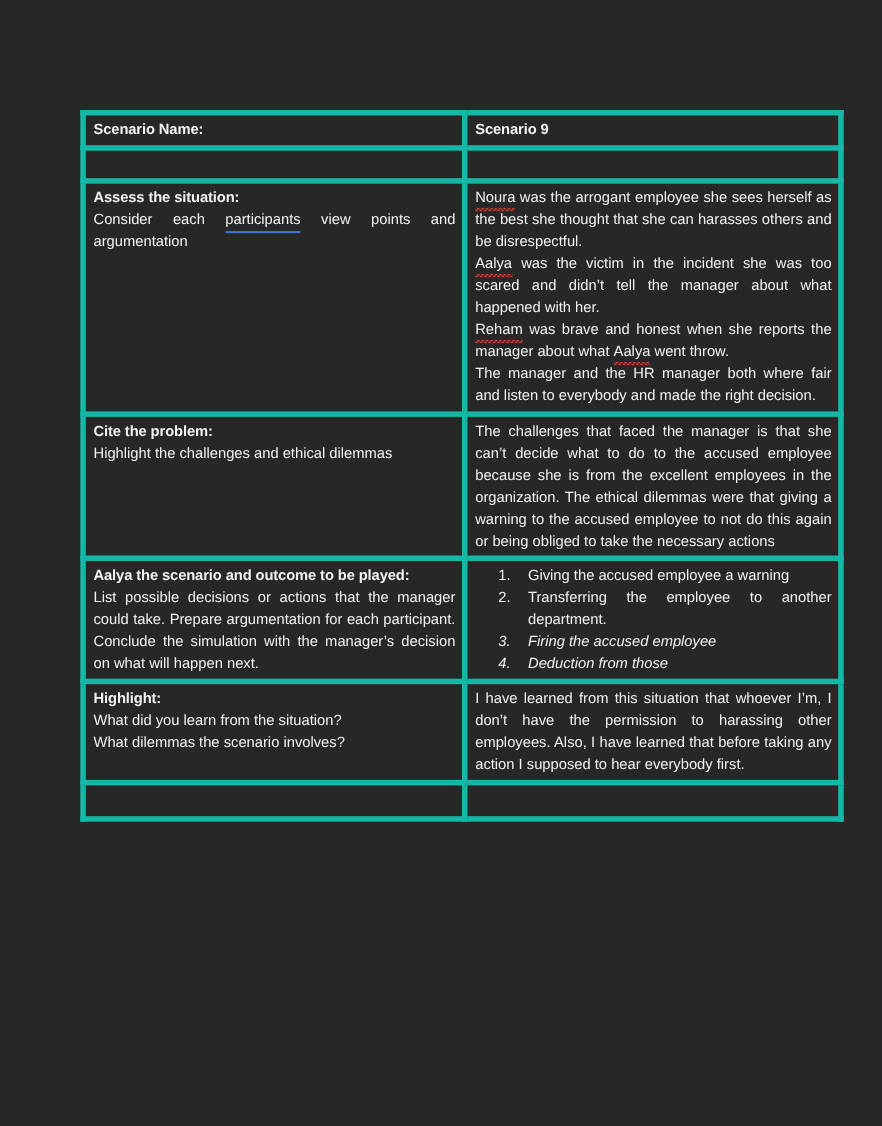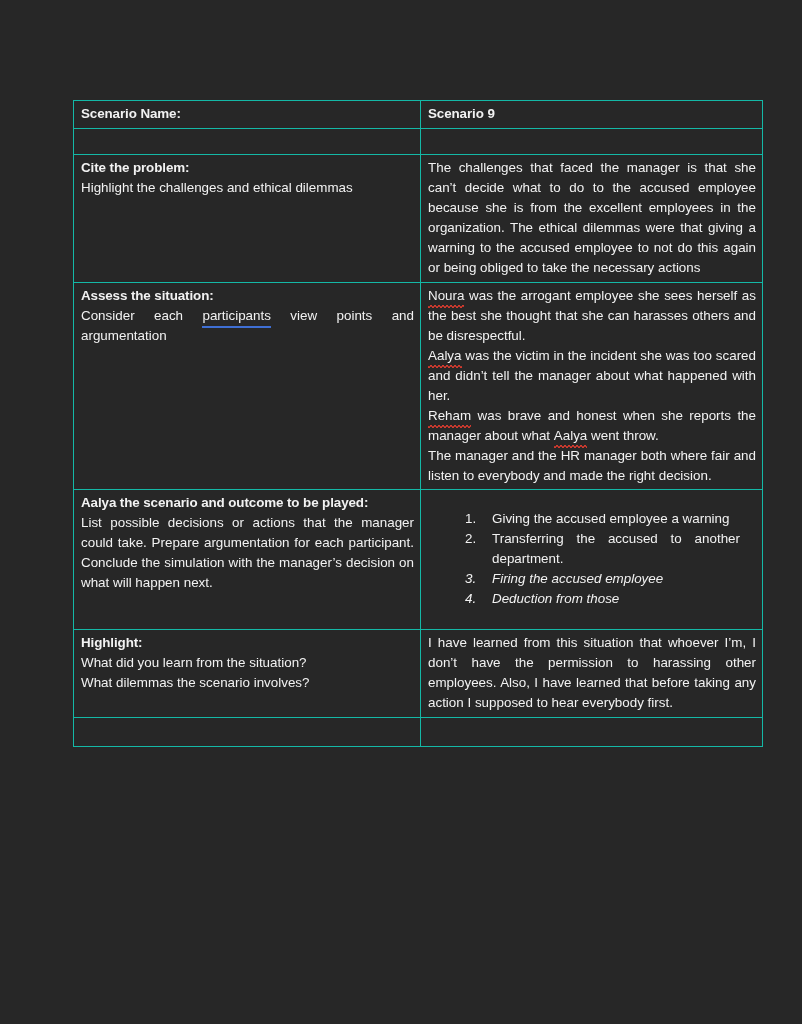--- a/index.html
+++ b/index.html
@@ -26,21 +26,21 @@
   #doc-table {
     position: absolute;
     left: 73px;
     top: 100px;
     width: 689px;
     border-collapse: collapse;
     table-layout: fixed;
   }
 
   #doc-table td {
-    border: 1px solid #14b8a6;
+    border: 5px solid #14b8a6;
     vertical-align: top;
     padding: 3px 6px 4px 7px;
     background: #272727;
     color: #f2f2f2;
     font-size: 13.4px;
     line-height: 1.49;
   }
 
   col.c-left  { width: 347px; }
   col.c-right { width: 342px; }
@@ -111,21 +111,21 @@
     position: absolute;
     left: 0;
     right: 0;
     bottom: -2px;
     height: 2px;
     background: #3f6fd4;
   }
 
   
   ol.num-list {
-    margin: 16px;
+    margin: 0;
     padding: 0;
     list-style: none;
     counter-reset: itm;
   }
   ol.num-list > li {
     counter-increment: itm;
     position: relative;
     padding-left: 48px;
     margin: 0 0 0 0;
     text-align: justify;
@@ -165,50 +165,50 @@
       </tr>
 
       <tr class="spacer">
         <td></td>
         <td></td>
       </tr>
 
 
       <tr>
         <td class="prompt-cell pad-b-lg">
-          <p class="hdr">Cite the problem:</p>
-          <p class="lbl">Highlight the challenges and ethical dilemmas</p>
-        </td>
-        <td class="answer-cell">
-          <p class="just">The challenges that faced the manager is that she can’t decide what to do to the accused employee because she is from the excellent employees in the organization. The ethical dilemmas were that giving a warning to the accused employee to not do this again or being obliged to take the necessary actions</p>
-        </td>
-      </tr>
-
-      <tr>
-        <td class="prompt-cell pad-b-lg">
           <p class="hdr">Assess the situation:</p>
           <p class="lbl just"><span>Consider each </span><span class="gr">participants</span><span> view points and argumentation</span></p>
         </td>
         <td class="answer-cell">
           <p class="just"><span class="sp">Noura</span><span> was the arrogant employee she sees herself as the best she thought that she can harasses others and be disrespectful.</span></p>
           <p class="just"><span class="sp">Aalya</span><span> was the victim in the incident she was too scared and didn’t tell the manager about what happened with her.</span></p>
           <p class="just"><span class="sp">Reham</span><span> was brave and honest when she reports the manager about what </span><span class="sp">Aalya</span><span> went throw.</span></p>
           <p class="just">The manager and the HR manager both where fair and listen to everybody and made the right decision.</p>
         </td>
       </tr>
 
       <tr>
+        <td class="prompt-cell pad-b-lg">
+          <p class="hdr">Cite the problem:</p>
+          <p class="lbl">Highlight the challenges and ethical dilemmas</p>
+        </td>
+        <td class="answer-cell">
+          <p class="just">The challenges that faced the manager is that she can’t decide what to do to the accused employee because she is from the excellent employees in the organization. The ethical dilemmas were that giving a warning to the accused employee to not do this again or being obliged to take the necessary actions</p>
+        </td>
+      </tr>
+
+      <tr>
         <td class="prompt-cell pad-b-md">
           <p class="hdr">Aalya the scenario and outcome to be played:</p>
           <p class="lbl just">List possible decisions or actions that the manager could take. Prepare argumentation for each participant. Conclude the simulation with the manager’s decision on what will happen next.</p>
         </td>
         <td class="answer-cell pad-b-md">
           <ol class="num-list">
             <li>Giving the accused employee a warning</li>
-            <li>Transferring the accused to another department.</li>
+            <li>Transferring the employee to another department.</li>
             <li class="nojust">Firing the accused employee</li>
             <li class="nojust">Deduction from those</li>
           </ol>
         </td>
       </tr>
 
       <tr>
         <td class="prompt-cell pad-b-lg">
           <p class="hdr">Highlight:</p>
           <p class="lbl">What did you learn from the situation?</p>

